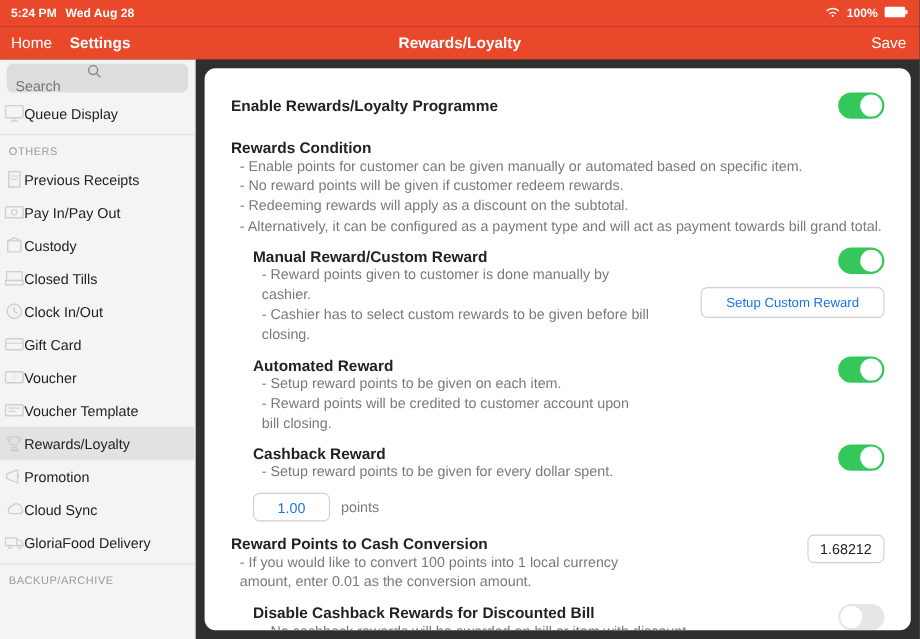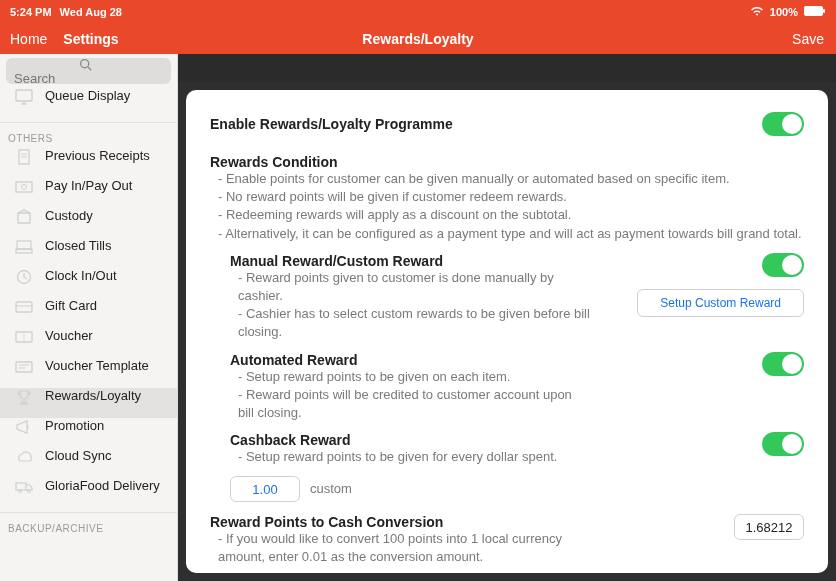--- a/index.html
+++ b/index.html
@@ -10,26 +10,26 @@
   .topbar { height: 30px; background: #e9482a; color: #fff; display: flex; align-items: center; position: relative; font-size: 14px; }
   .topbar .home { margin-left: 10px; font-weight: 400; }
   .topbar .settings { margin-left: 16px; font-weight: 700; }
   .topbar .title { position: absolute; left: 0; right: 0; text-align: center; font-weight: 700; pointer-events: none; }
   .topbar .save { margin-left: auto; margin-right: 12px; font-weight: 400; }
   .body { display: flex; height: calc(581px - 54px); }
   .sidebar { width: 178px; background: #f5f4f3; border-right: 1px solid #ddd; overflow: hidden; font-size: 13px; color: #222; }
   .search { margin: 4px 6px; background: #dedddc; border-radius: 6px; height: 26px; display: flex; align-items: center; padding: 0 8px; color: #888; flex-direction: column; }
   .search svg { margin-right: 6px; flex: none; }
   .search input { border: none; background: transparent; outline: none; font-size: 13px; color: #333; width: 100%; }
-  .side-item { display: flex; height: 30px; padding: 0 15px; gap: 12px; cursor: pointer; }
+  .side-item { display: flex; align-items: center; height: 30px; padding: 0 4px; gap: 0; cursor: pointer; }
   .side-item.selected { background: #e3e2e1; }
   .side-icon { width: 18px; height: 18px; display: flex; align-items: center; justify-content: center; color: #c7c6c5; }
   .side-sep { height: 1px; background: #e2e1e0; margin: 4px 0 2px 0; }
   .side-header { font-size: 10px; color: #9a9a9a; letter-spacing: 0.5px; padding: 8px 8px 4px 8px; }
-  .main { flex: 1; background: #2f2f2f; padding: 8px; margin-top: 28px; }
+  .main { flex: 1; background: #2f2f2f; padding: 8px; }
   .card { background: #fff; border-radius: 10px; height: 100%; padding: 22px 24px 14px 24px; overflow: hidden; color: #222; position: relative; }
   .row { display: flex; align-items: flex-start; }
   .row.master { justify-content: space-between; align-items: center; margin-bottom: 18px; }
   .label-strong { font-weight: 700; font-size: 14px; }
   .text { font-size: 13px; color: #7a7a7a; line-height: 1.4; }
   .bullet { font-size: 13px; color: #7a7a7a; line-height: 1.4; padding-left: 8px; }
   .toggle { width: 42px; height: 24px; border-radius: 12px; position: relative; flex: none; }
   .toggle.on { background: #34c759; }
   .toggle.off { background: #e6e6e6; }
   .toggle .knob { position: absolute; width: 20px; height: 20px; background: #fff; border-radius: 50%; top: 2px; }
@@ -252,21 +252,21 @@
         </div>
       </div>
 
       <div class="sub sec">
         <div class="subrow">
           <div style="max-width:360px">
             <div class="label-strong">Cashback Reward</div>
             <div class="bullet">- Setup reward points to be given for every dollar spent.</div>
             <div class="inline-points" style="margin-top:10px">
               <span class="numbox">1.00</span>
-              <span class="text">custom</span>
+              <span class="text">points</span>
             </div>
           </div>
           <div class="toggle on">
               <div class="knob"></div>
             </div>
         </div>
       </div>
 
       <div class="conv-row">
         <div style="max-width:400px">

